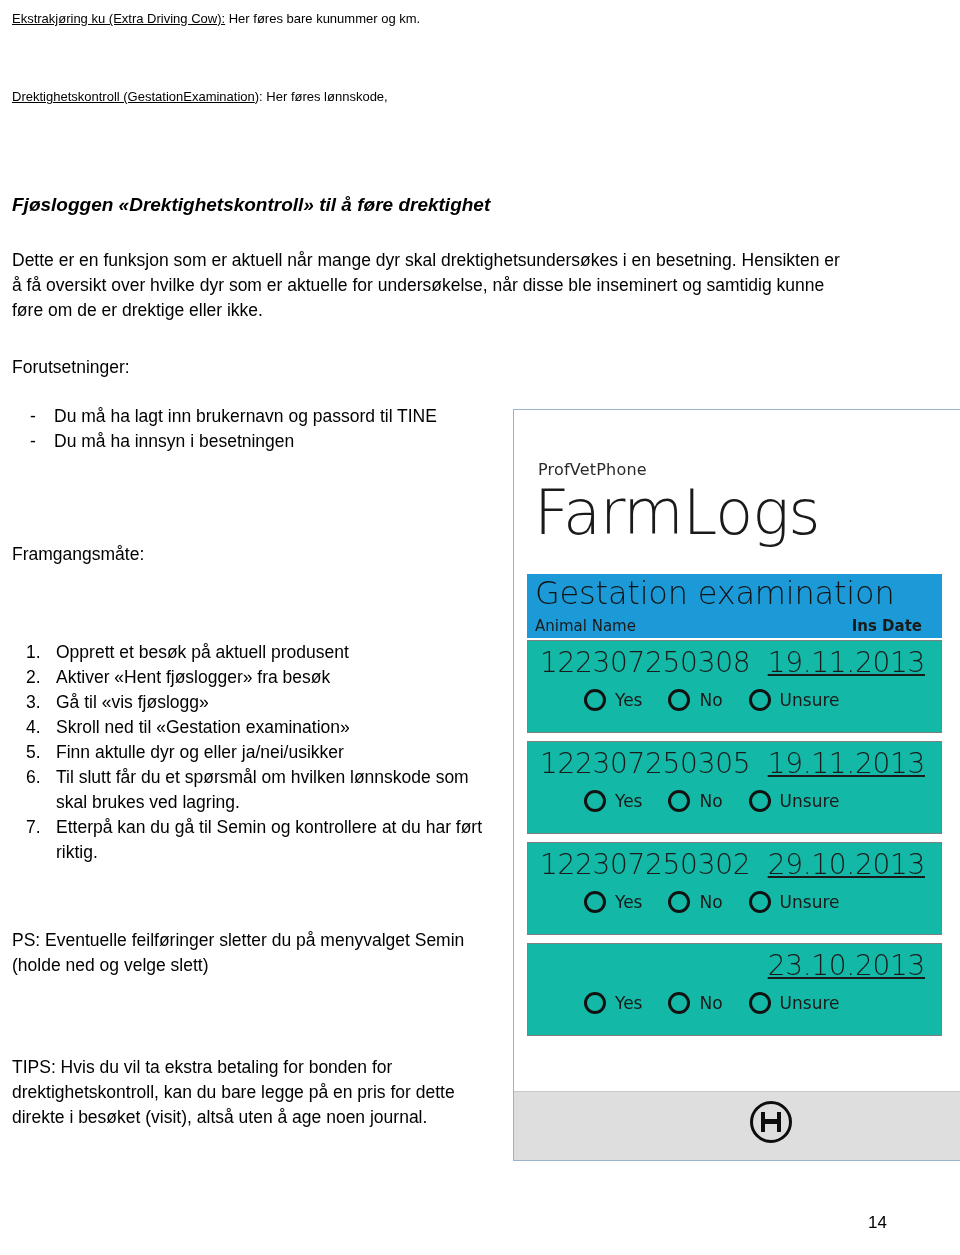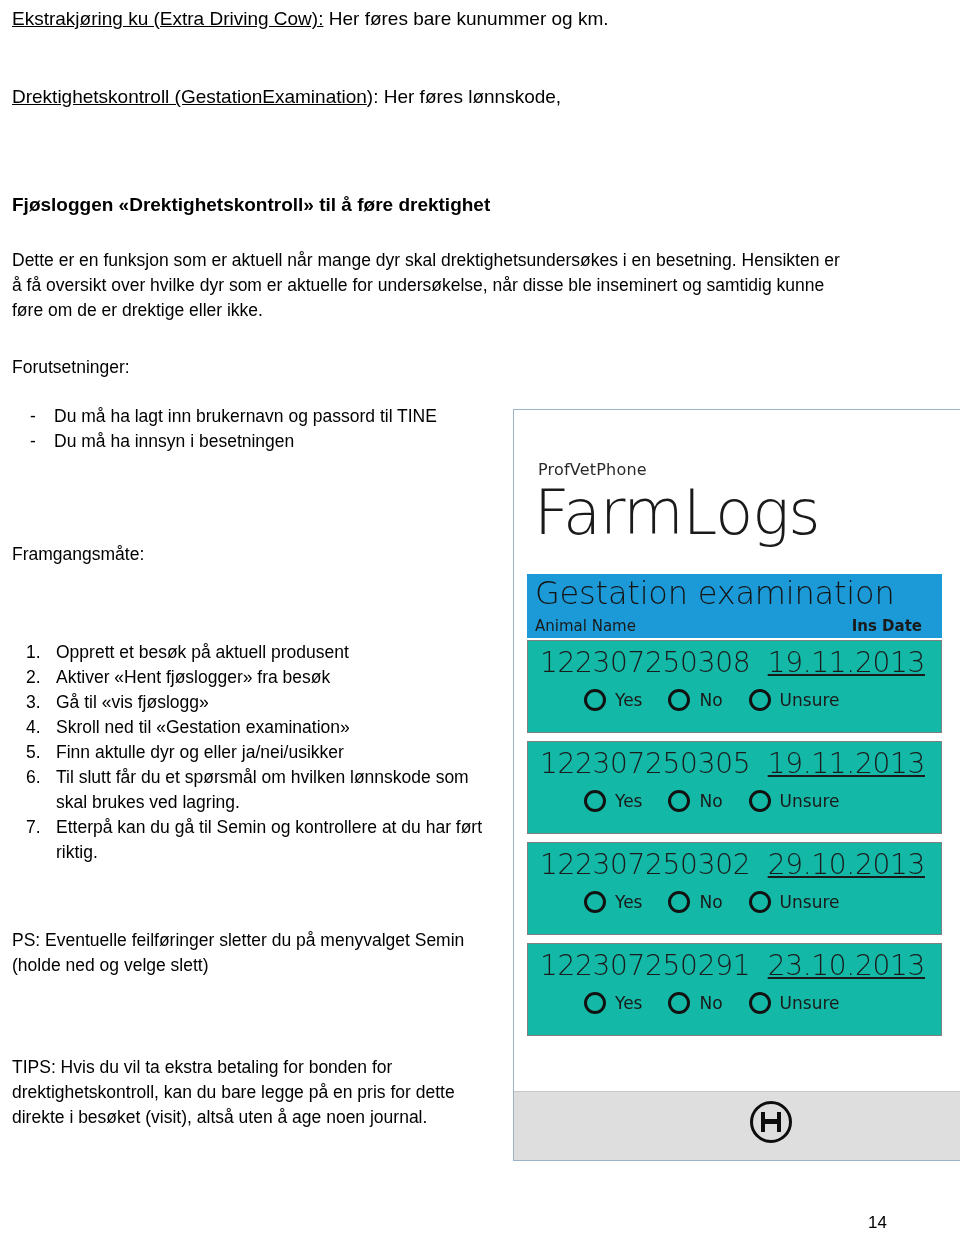--- a/index.html
+++ b/index.html
@@ -25,26 +25,27 @@
     height: 1255px;
   }
 
   .para {
     position: absolute;
     font-size: 19px;
     line-height: 26px;
     color: #000;
   }
 
-  .h-lead { font-size: 19px; }
+  .h-lead { font-size: 13px; }
   .h-lead .ul { text-decoration: underline; }
 
   .bold-head {
     font-weight: bold;
     font-size: 19px;
+    font-style: italic;
   }
 
   .body-text {
     font-size: 17.5px;
     line-height: 25px;
   }
 
   .dash-list {
     position: absolute;
     font-size: 17.5px;
@@ -437,21 +438,20 @@
           </label>
           <label class="opt">
             <span class="radio"></span>
             <span class="opt-label">Unsure</span>
           </label>
         </div>
       </div>
 
       <div class="row">
         <div class="row-top">
-          <span class="row-name">122307250291</span>
           <span class="row-date">23.10.2013</span>
         </div>
         <div class="row-opts">
           <label class="opt">
             <span class="radio"></span>
             <span class="opt-label">Yes</span>
           </label>
           <label class="opt">
             <span class="radio"></span>
             <span class="opt-label">No</span>

